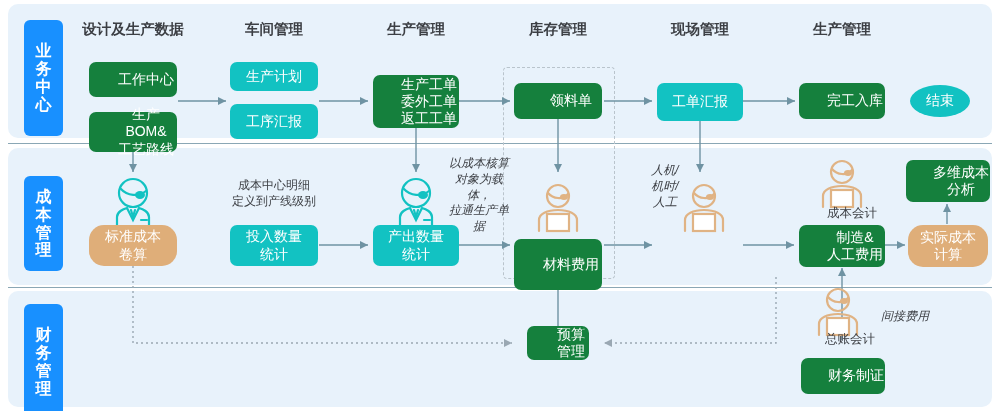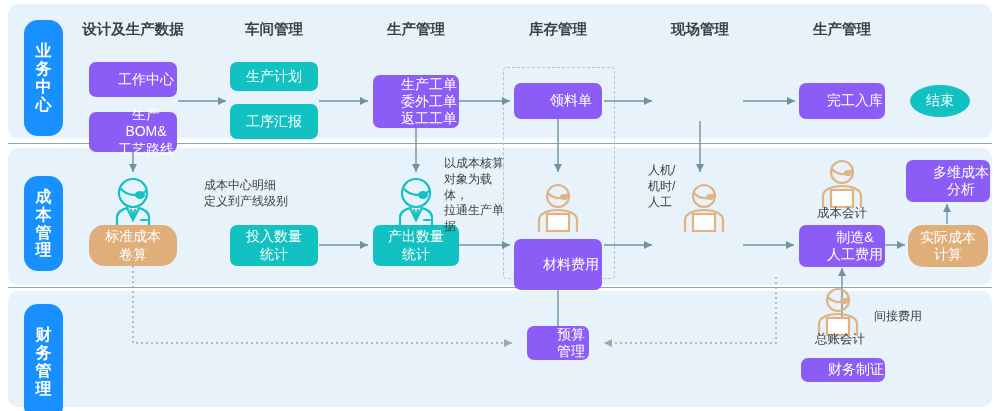--- a/index.html
+++ b/index.html
@@ -6,44 +6,44 @@
   body{width:1000px;height:411px;font-family:"Liberation Sans","DejaVu Sans",sans-serif;}
   #root{position:relative;width:1000px;height:411px;overflow:hidden;background:#ffffff;}
 
   .band{position:absolute;left:8px;width:984px;background:#e8f2fb;border-radius:10px;}
   #band-top{top:4px;height:134px;}
   #band-mid{top:148px;height:137px;}
   #band-bot{top:291px;height:116px;}
 
   .band-divider{position:absolute;left:8px;width:984px;height:1px;background:#8aa7b5;}
 
-  .rowbadge{position:absolute;width:39px;background:#1890ff;border-radius:14px;
+  .rowbadge{position:absolute;width:39px;background:#1890ff;border-radius:6px;
     color:#fff;font-size:16px;font-weight:700;line-height:1.12;text-align:center;
     display:flex;align-items:center;justify-content:center;letter-spacing:0px;}
   .rowbadge span{display:block;width:18px;word-break:break-all;}
 
   .colhead{position:absolute;top:20px;font-size:14.5px;color:#3c3f44;font-weight:700;
     text-align:center;transform:translateX(-50%);white-space:nowrap;}
 
   .node{position:absolute;border-radius:7px;display:flex;align-items:center;
     justify-content:center;text-align:center;color:#ffffff;font-size:14px;
     line-height:1.22;font-weight:400;transform:translateX(-50%);box-sizing:border-box;}
-  .purple{background:#8b5cf6;padding-left:26px;}
+  .purple{background:#15803d;padding-left:26px;}
   .teal{background:#12c2c2;}
   .tan{background:#dfae79;border-radius:15px;}
 
   .ellipse{position:absolute;border-radius:50%;background:#12c2c2;color:#fff;
     font-size:14px;display:flex;align-items:center;justify-content:center;
     transform:translateX(-50%);}
 
   .note{position:absolute;font-size:12px;color:#3c3f44;line-height:1.32;
-    text-align:left;transform:translateX(-50%);white-space:pre-line;font-weight:400;}
-  .note.left{text-align:left;transform:none;}
+    text-align:center;transform:translateX(-50%);white-space:pre-line;font-weight:400;}
+  .note.left{text-align:center;transform:none;font-style:italic;}
   .caption{position:absolute;font-size:12.5px;color:#3c3f44;text-align:center;
-    transform:translateX(-50%);white-space:nowrap;}
+    transform:translateX(-50%);white-space:nowrap;margin-left:10px;}
 
   .dashbox{position:absolute;border:1px dashed #b9c4cc;border-radius:4px;background:transparent;}
 
   svg.edges{position:absolute;left:0;top:0;width:1000px;height:411px;pointer-events:none;}
   .person{position:absolute;transform:translateX(-50%);}
 </style>
 </head>
 <body>
 
 <div id="root">
@@ -121,20 +121,21 @@
 
   <div class="node teal" style="left:274px;top:62px;width:88px;height:29px">生产计划</div>
   <div class="node teal" style="left:274px;top:104px;width:88px;height:35px">工序汇报</div>
 
   <div class="node purple" style="left:416px;top:75px;width:86px;height:53px;white-space:pre-line">生产工单
 委外工单
 返工工单</div>
 
   <div class="node purple" style="left:558px;top:83px;width:88px;height:36px">领料单</div>
 
+  <div class="node teal" style="left:700px;top:83px;width:86px;height:38px">工单汇报</div>
 
   <div class="node purple" style="left:842px;top:83px;width:86px;height:36px">完工入库</div>
 
   <div class="ellipse" style="left:940px;top:85px;width:60px;height:32px">结束</div>
 
   <div class="person" style="left:133px;top:176px">
     <svg width="64" height="56" viewBox="0 0 64 56" fill="none" stroke="#12c2c2" stroke-width="2.2" stroke-linecap="round">
       <circle cx="32" cy="17" r="14"></circle>
       <path d="M20 13 C26 20, 38 21, 45 15"></path>
       <ellipse cx="39" cy="19" rx="5" ry="4" fill="#12c2c2" stroke="none"></ellipse>
@@ -216,15 +217,15 @@
     <svg width="58" height="52" viewBox="0 0 58 52" fill="none" stroke="#e0b384" stroke-width="2.2" stroke-linecap="round">
       <circle cx="29" cy="14" r="11"></circle>
       <path d="M19 11 C24 17, 34 18, 39 12"></path>
       <ellipse cx="35" cy="15" rx="4" ry="3" fill="#e0b384" stroke="none"></ellipse>
       <path d="M10 49 V38 C10 32, 18 28, 29 28 C40 28, 48 32, 48 38 V49"></path>
       <rect x="18" y="32" width="22" height="17" fill="#ffffff" stroke="#e0b384"></rect>
     </svg>
   </div>
   <div class="note left" style="left:874px;top:309px;width:62px">间接费用</div>
   <div class="caption" style="left:840px;top:331px">总账会计</div>
-  <div class="node purple" style="left:843px;top:358px;width:84px;height:24px">财务制证</div>
+  <div class="node purple" style="left:843px;top:358px;width:84px;height:36px">财务制证</div>
 
 </div>
 
 </body></html>

